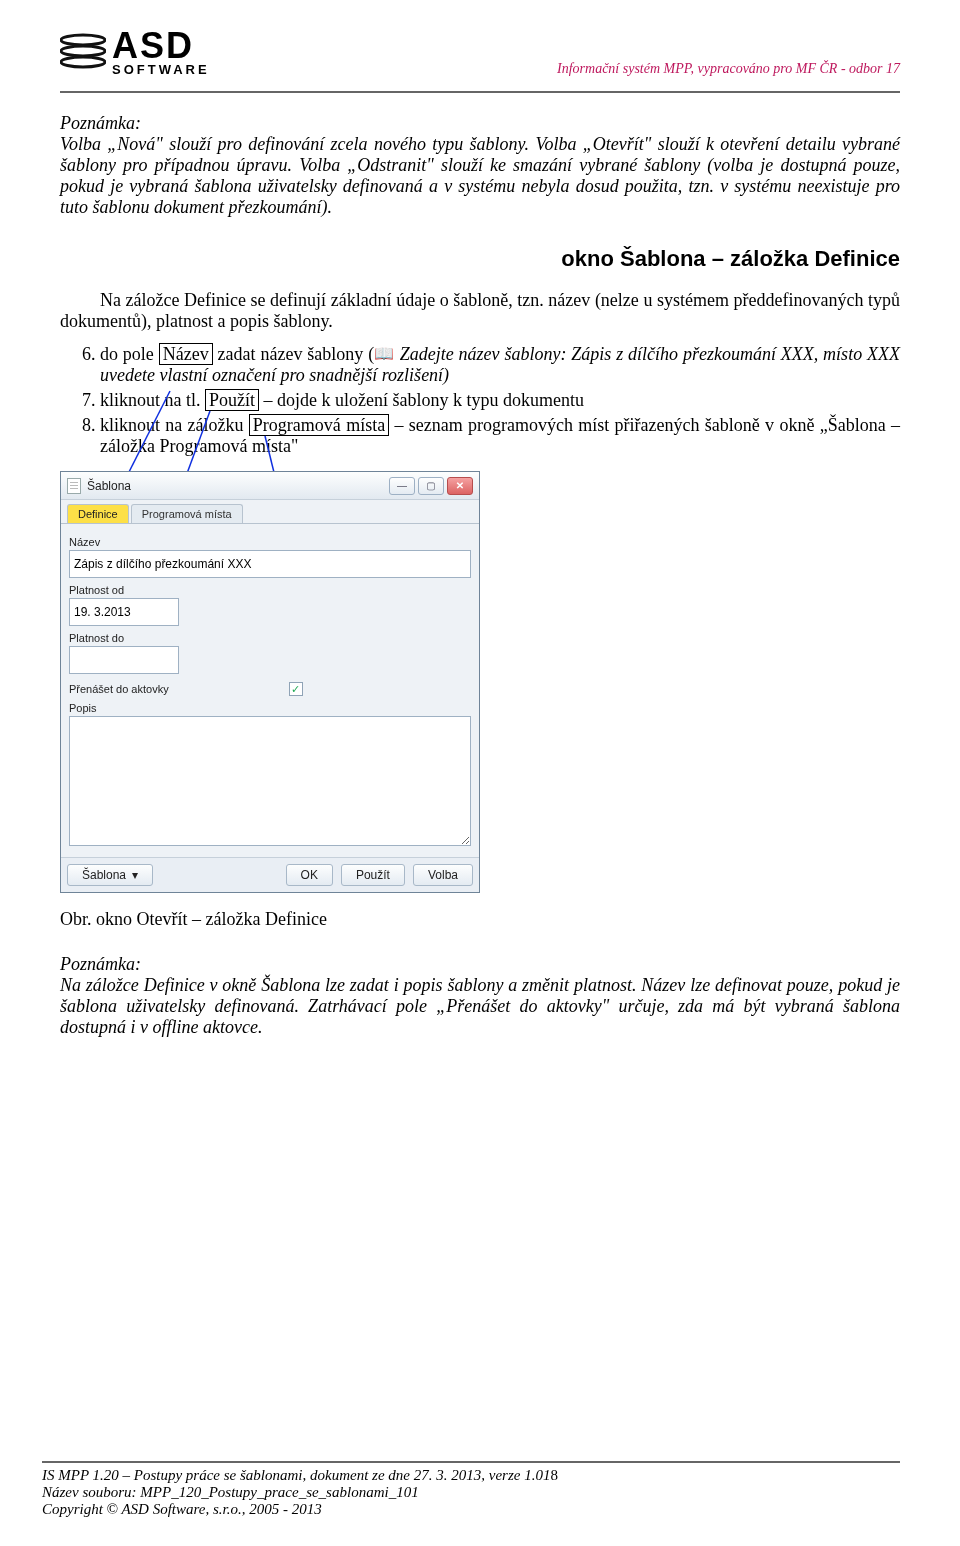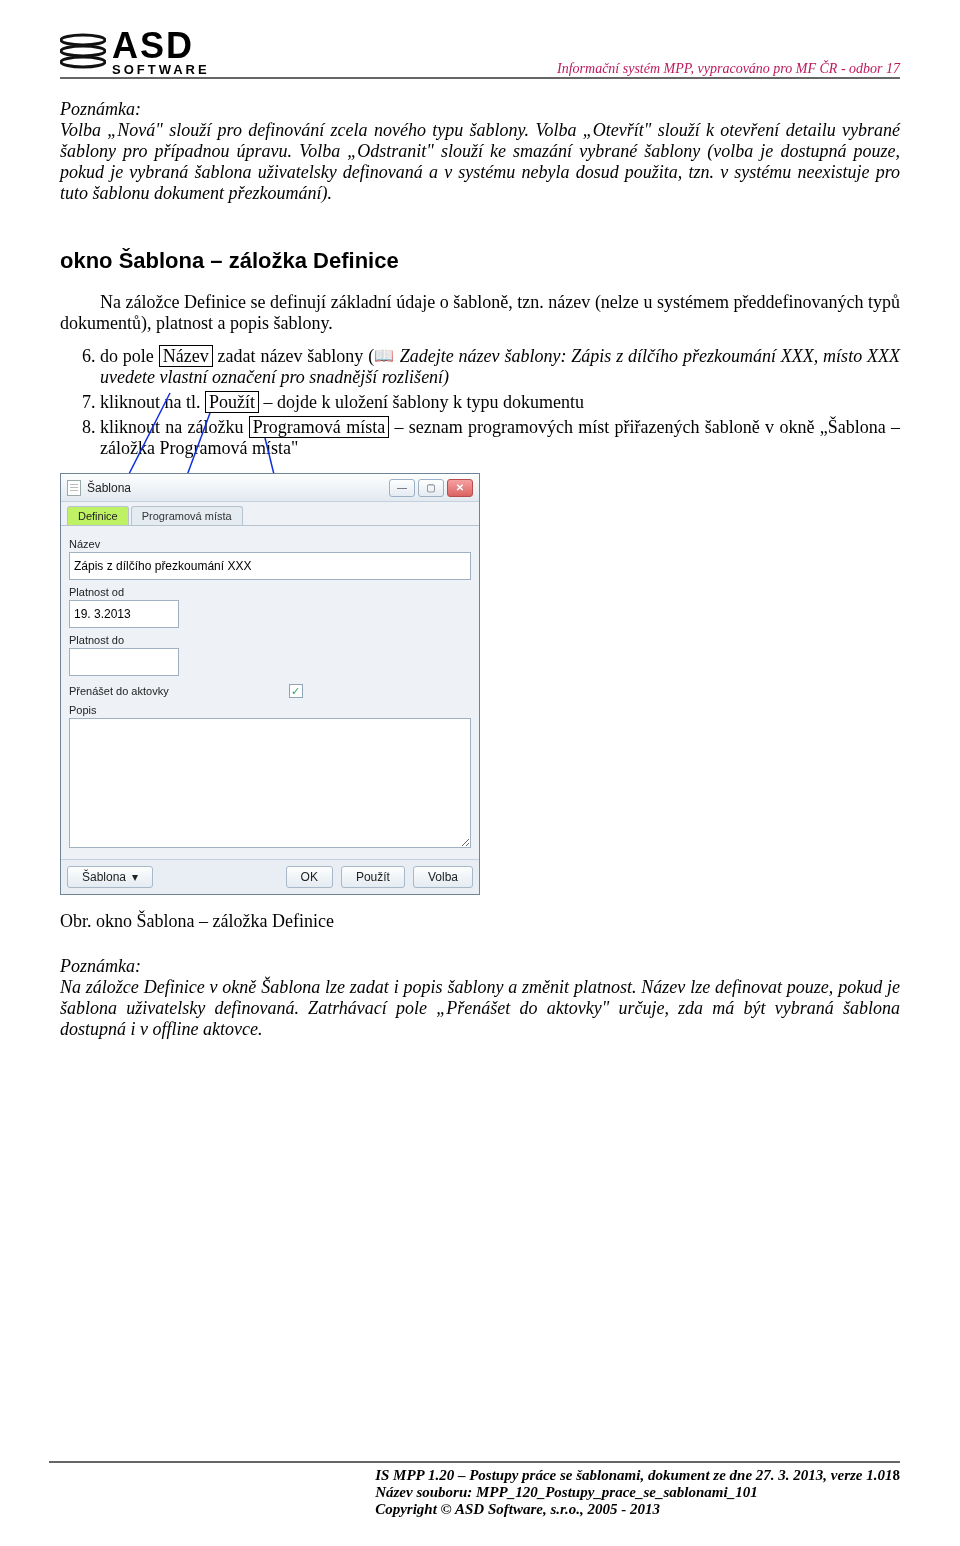--- a/index.html
+++ b/index.html
@@ -16,33 +16,33 @@
     width: 960px;
     min-height: 1546px;
     padding: 30px 60px 30px 60px;
     position: relative;
   }
   .header {
     display: flex;
     justify-content: space-between;
     align-items: flex-end;
     border-bottom: 2px solid #666;
-    padding-bottom: 0;
+    padding-bottom: 14px;
     margin-bottom: 20px;
   }
   .logo-wrap { display: flex; align-items: center; gap: 6px; }
   .logo-mark { display: inline-block; }
   .logo-text { font-family: Arial, sans-serif; letter-spacing: 2px; }
   .logo-asd { font-size: 36px; font-weight: 900; line-height: 0.9; }
   .logo-soft { font-size: 13px; font-weight: 700; letter-spacing: 3px; }
   .hdr-right { font-size: 14px; color: #be185d; font-style: italic; text-align: right; }
   .italic { font-style: italic; }
   .justify { text-align: justify; }
   .para { margin: 0 0 10px 0; }
-  h2.section { font-family: Arial, Helvetica, sans-serif; font-weight: 700; font-size: 22px; margin: 44px 0 18px 0; }
+  h2.section { font-family: Arial, Helvetica, sans-serif; font-weight: 700; font-size: 22px; margin: 28px 0 18px 0; text-align: right; }
   .indent { text-indent: 40px; }
   ol.steps { margin: 12px 0 14px 40px; padding: 0; }
   ol.steps li { margin-bottom: 4px; text-align: justify; }
   .boxed { border: 1px solid #000; padding: 0 3px; }
   .book-icon { font-size: 16px; vertical-align: 1px; }
   
   .win {
     width: 420px;
     margin: 10px 0 16px 0;
     border: 1px solid #6f8498;
@@ -61,41 +61,41 @@
   }
   .titlebar .left { display:flex; align-items:center; gap:6px; }
   .doc-icon {
     width: 14px; height: 16px; background:#fff; border:1px solid #9aa; position:relative;
   }
   .doc-icon::after { content:""; position:absolute; left:2px; right:2px; top:3px; height:1px; background:#bbb; box-shadow:0 3px 0 #bbb, 0 6px 0 #bbb; }
   .winbtns { display:flex; gap:3px; }
   .winbtn { width:26px; height:18px; border:1px solid #9db0c4; border-radius:3px; background:linear-gradient(#fefefe,#e4ebf2); display:flex; align-items:center; justify-content:center; font-size:10px; color:#556; }
   .winbtn.close { background:linear-gradient(#f5a1a1,#dc6363); border-color:#b74d4d; color:#fff; font-weight:bold; }
   .tabs { display:flex; gap:2px; padding:4px 6px 0 6px; background:#eef2f6; }
-  .tab { padding:3px 10px; border:1px solid #b7c3cf; border-bottom:none; background:#bef264; border-radius:3px 3px 0 0; font-size:11px; }
+  .tab { padding:3px 10px; border:1px solid #b7c3cf; border-bottom:none; background:#fde047; border-radius:3px 3px 0 0; font-size:11px; }
   .tab.inactive { background:#e4ebf1; color:#333; }
   .formarea { background:#eef2f6; border-top:1px solid #b7c3cf; padding:6px 8px 8px 8px; }
   .lbl { font-size:11px; color:#222; margin-top:6px; }
   .field { width:100%; height:28px; border:1px solid #9fb1c3; background:#fff; padding:2px 4px; font-size:12px; margin-top:2px; }
   .short { width:110px; }
   .chk-row { display:flex; align-items:center; gap:120px; margin-top:8px; }
   .chk { width:14px; height:14px; border:1px solid #8fa3b6; background:#fff; display:inline-flex; align-items:center; justify-content:center; font-size:11px; color:#2a5; }
   .popis { height:130px; }
   .btnbar { border-top:1px solid #c6d0da; background:#e9eef4; padding:6px; display:flex; gap:8px; align-items:center; }
   .btn { border:1px solid #a8b8c8; background:linear-gradient(#fdfefe,#e4ebf2); padding:3px 14px; border-radius:3px; font-size:12px; }
   .btn.drop { display:flex; align-items:center; gap:6px; }
   .spacer { flex:1; }
   
   .arrows { position:absolute; pointer-events:none; }
   .caption { margin: 8px 0 24px 0; }
   .footer {
-    position:absolute; left:49px; right:60px; bottom:28px;
+    position:absolute; left:42px; right:60px; bottom:28px;
     border-top:2px solid #666; padding-top:4px;
-    display:flex; justify-content:flex-end; align-items:flex-start;
-    font-style: italic; font-size:15px;font-weight:bold;
+    display:flex; justify-content:flex-start; align-items:flex-start;
+    font-style: italic; font-size:15px;
   }
   .footer .pg { font-style:normal; }
 </style>
 </head>
 <body>
 
 <div class="page">
 
   <div class="header">
     <div class="logo-wrap">
@@ -183,21 +183,21 @@
           <span>▾</span>
         </div>
         <div class="spacer"></div>
         <div class="btn">OK</div>
         <div class="btn">Použít</div>
         <div class="btn">Volba</div>
       </div>
     </div>
   </div>
 
-  <p class="caption">Obr. okno Šablona – záložka Definice</p>
+  <p class="caption">Obr. okno Otevřít – záložka Definice</p>
 
   <p class="para italic justify">
     <span>Poznámka:</span><br>
     <span>Na záložce Definice v okně Šablona lze zadat i popis šablony a změnit platnost. Název lze definovat pouze, pokud je šablona uživatelsky definovaná. Zatrhávací pole „Přenášet do aktovky" určuje, zda má být vybraná šablona dostupná i v offline aktovce.</span>
   </p>
 
   <div class="footer">
     <div>
       <div>IS MPP 1.20 – Postupy práce se šablonami, dokument ze dne 27. 3. 2013, verze 1.01</div>
       <div>Název souboru: MPP_120_Postupy_prace_se_sablonami_101</div>

